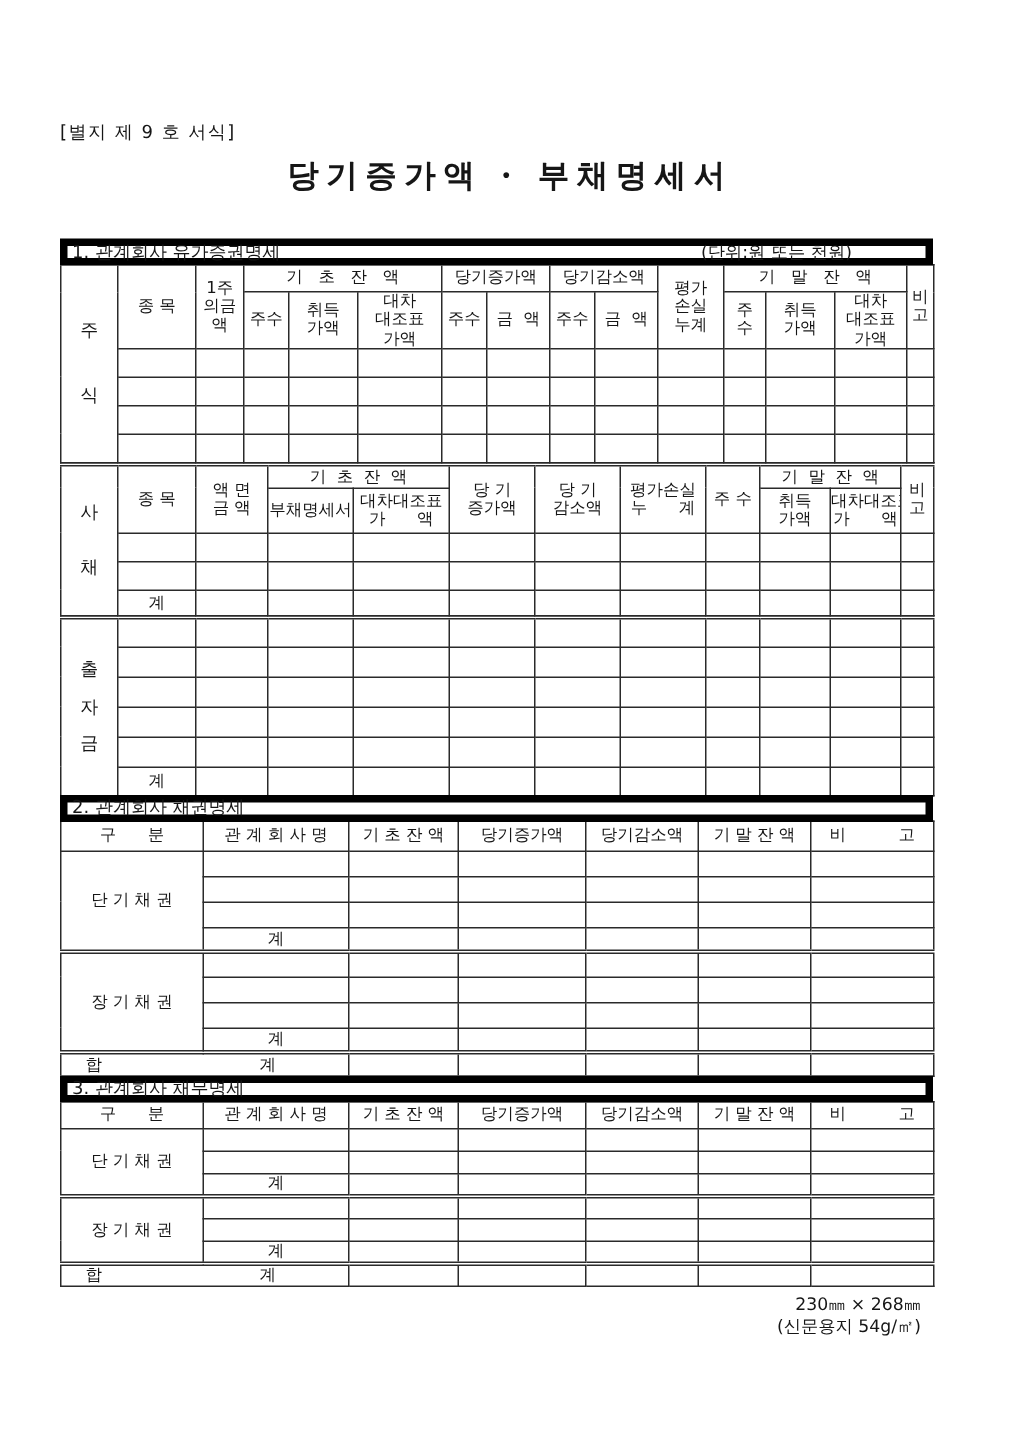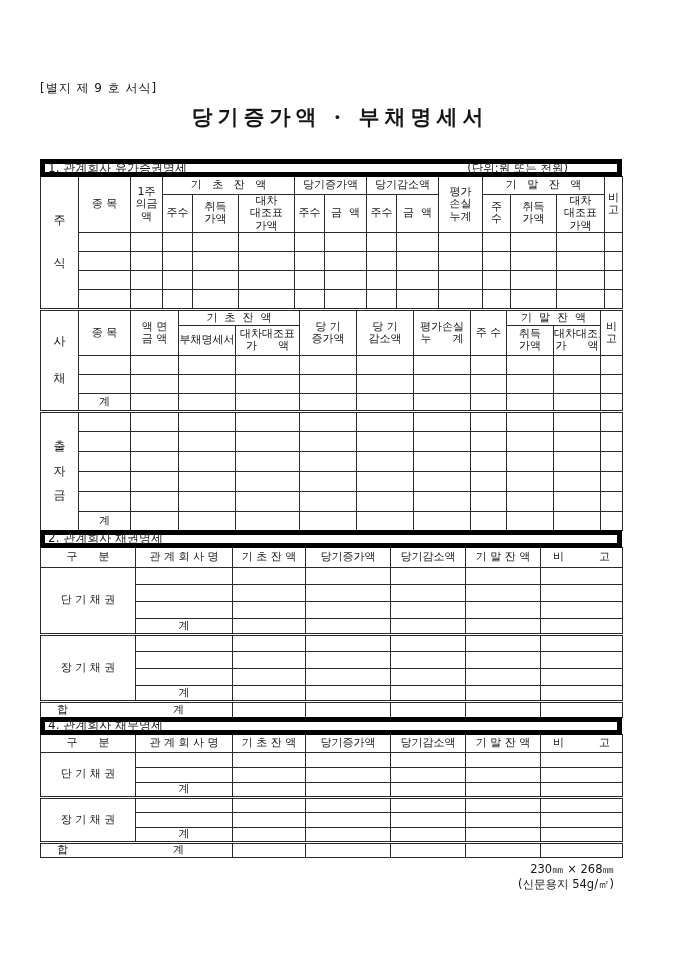--- a/index.html
+++ b/index.html
@@ -468,21 +468,21 @@
               <td></td>
               <td></td>
               <td></td>
             </tr>
       </tbody>
         </table>
     </div>
 
     <div class="sec">
       <div class="sec-label">
-        <span>4. 관계회사 채무명세</span>
+        <span>3. 관계회사 채무명세</span>
       </div>
       <table>
         <colgroup>
           <col style="width:95px">
             <col style="width:97px">
             <col style="width:73px">
           <col style="width:85px">
             <col style="width:75px">
             <col style="width:75px">
           <col style="width:82px">

